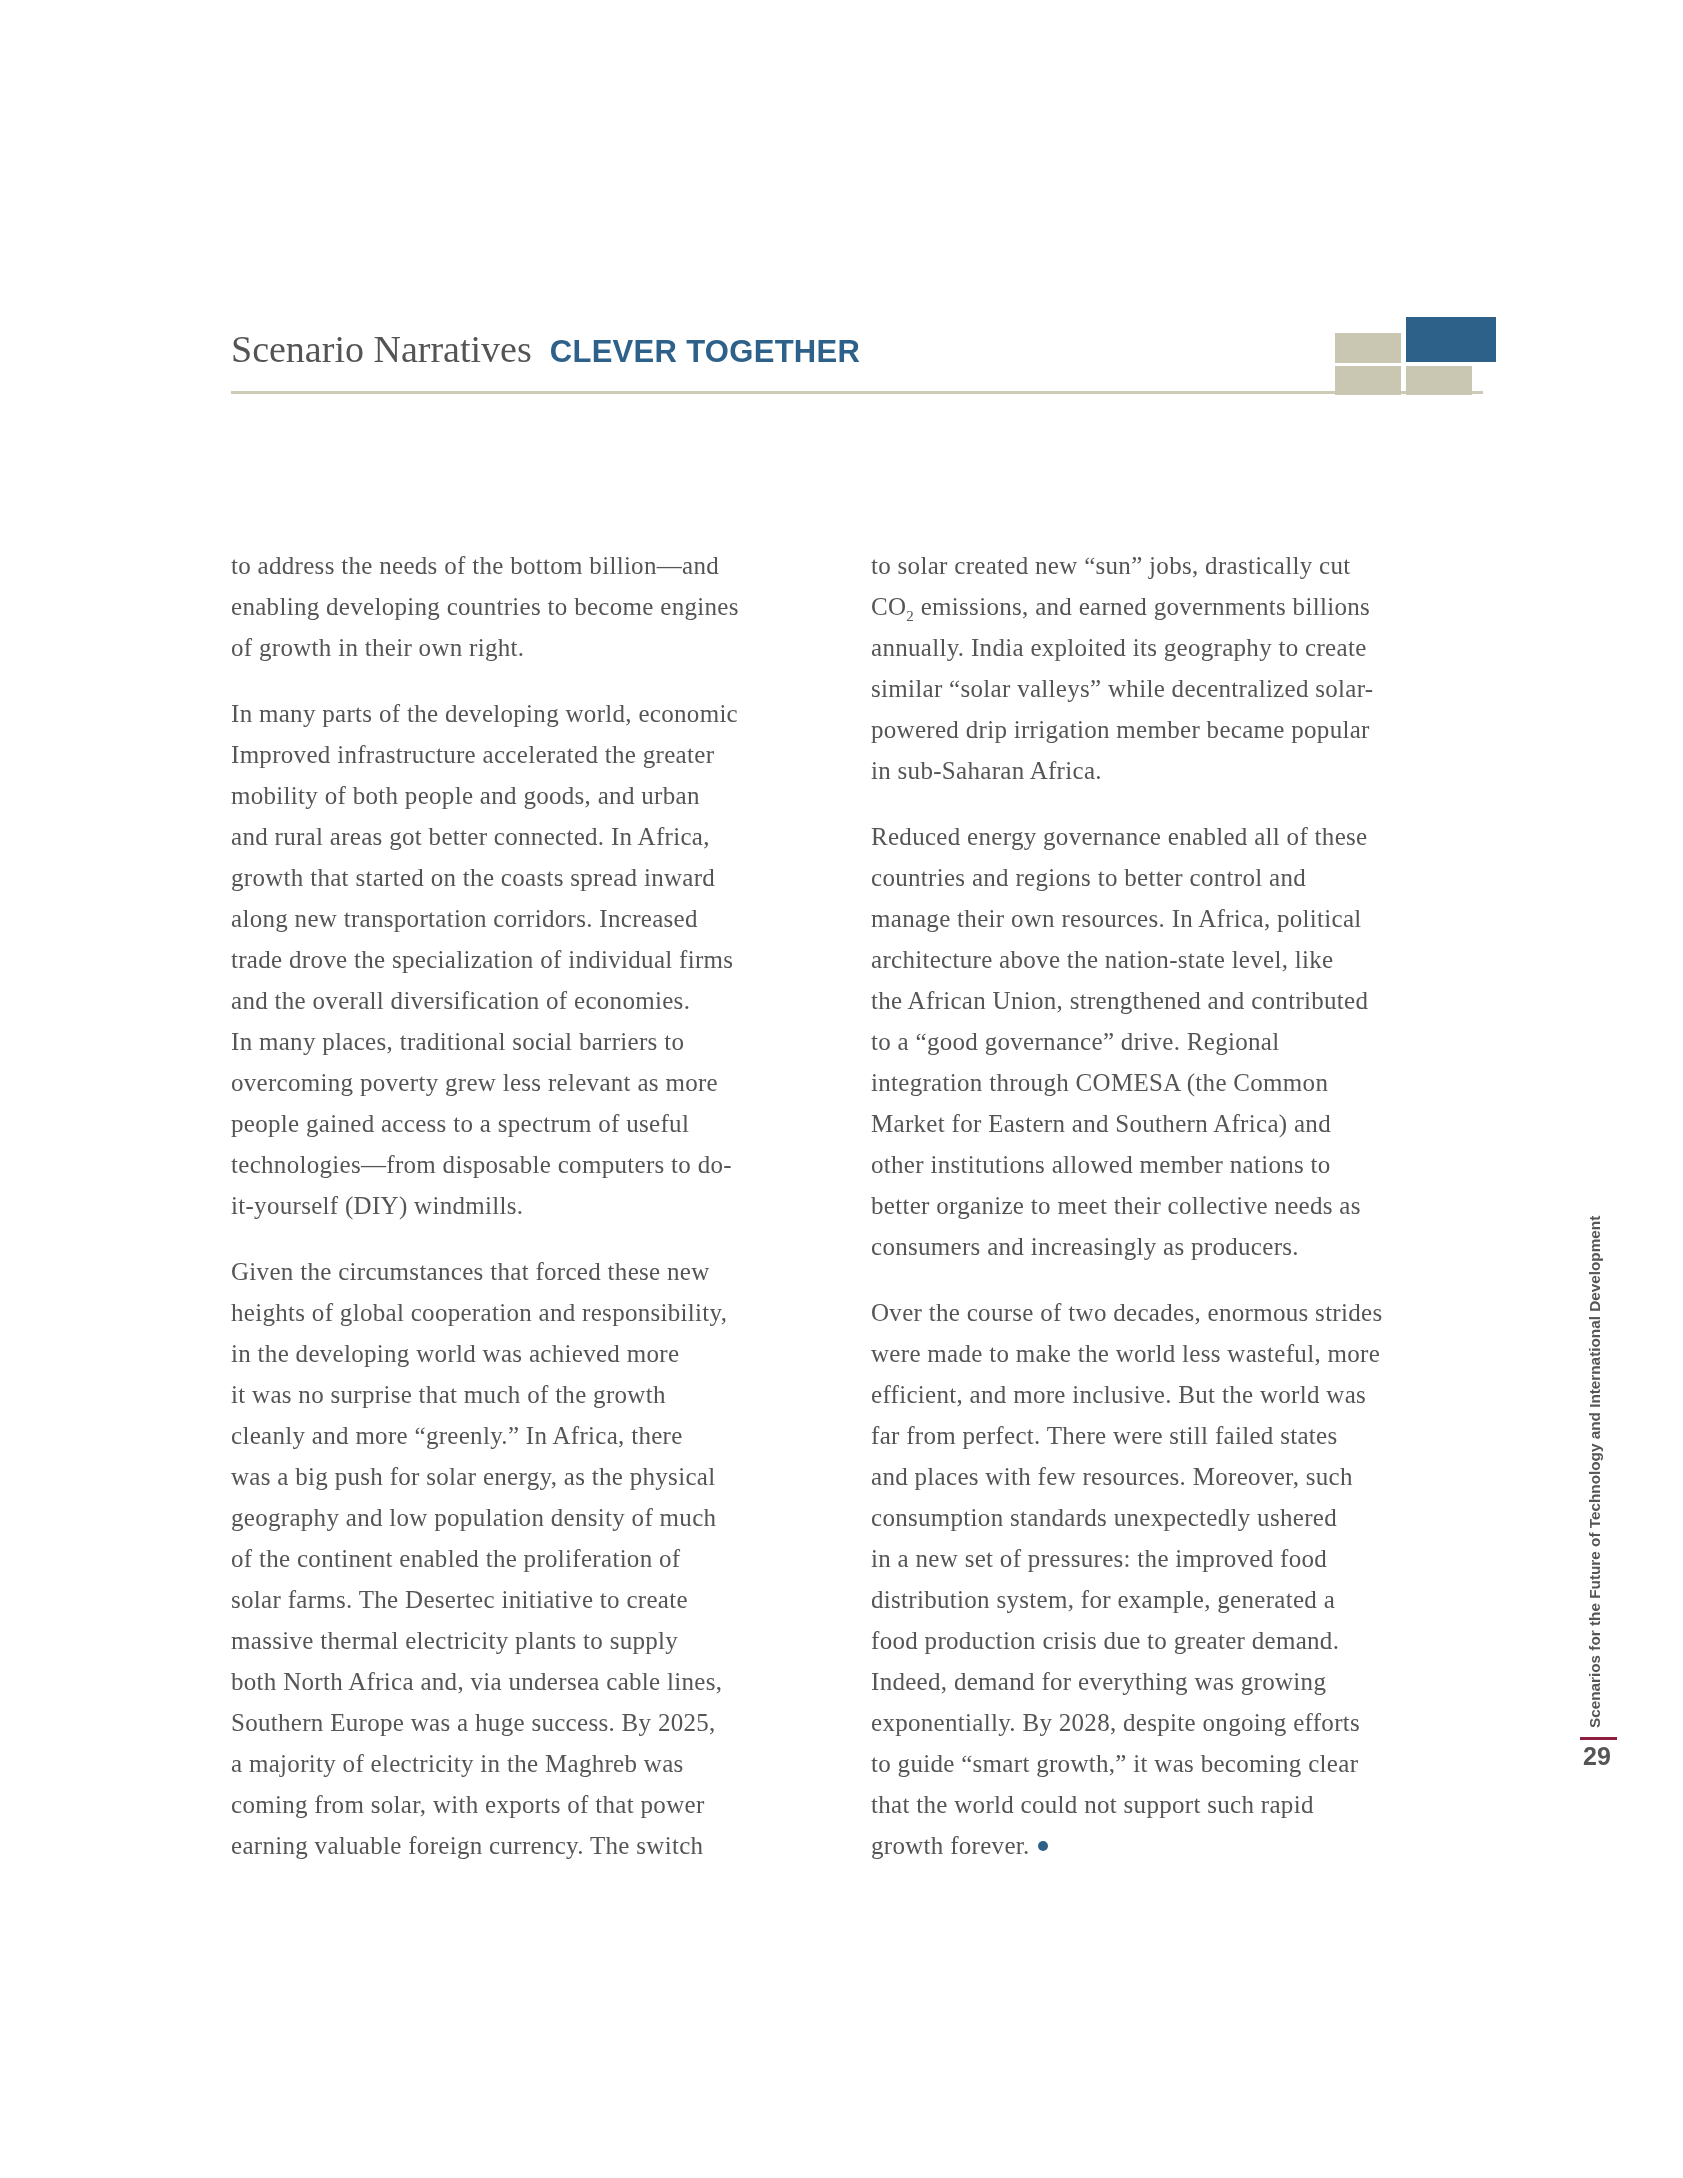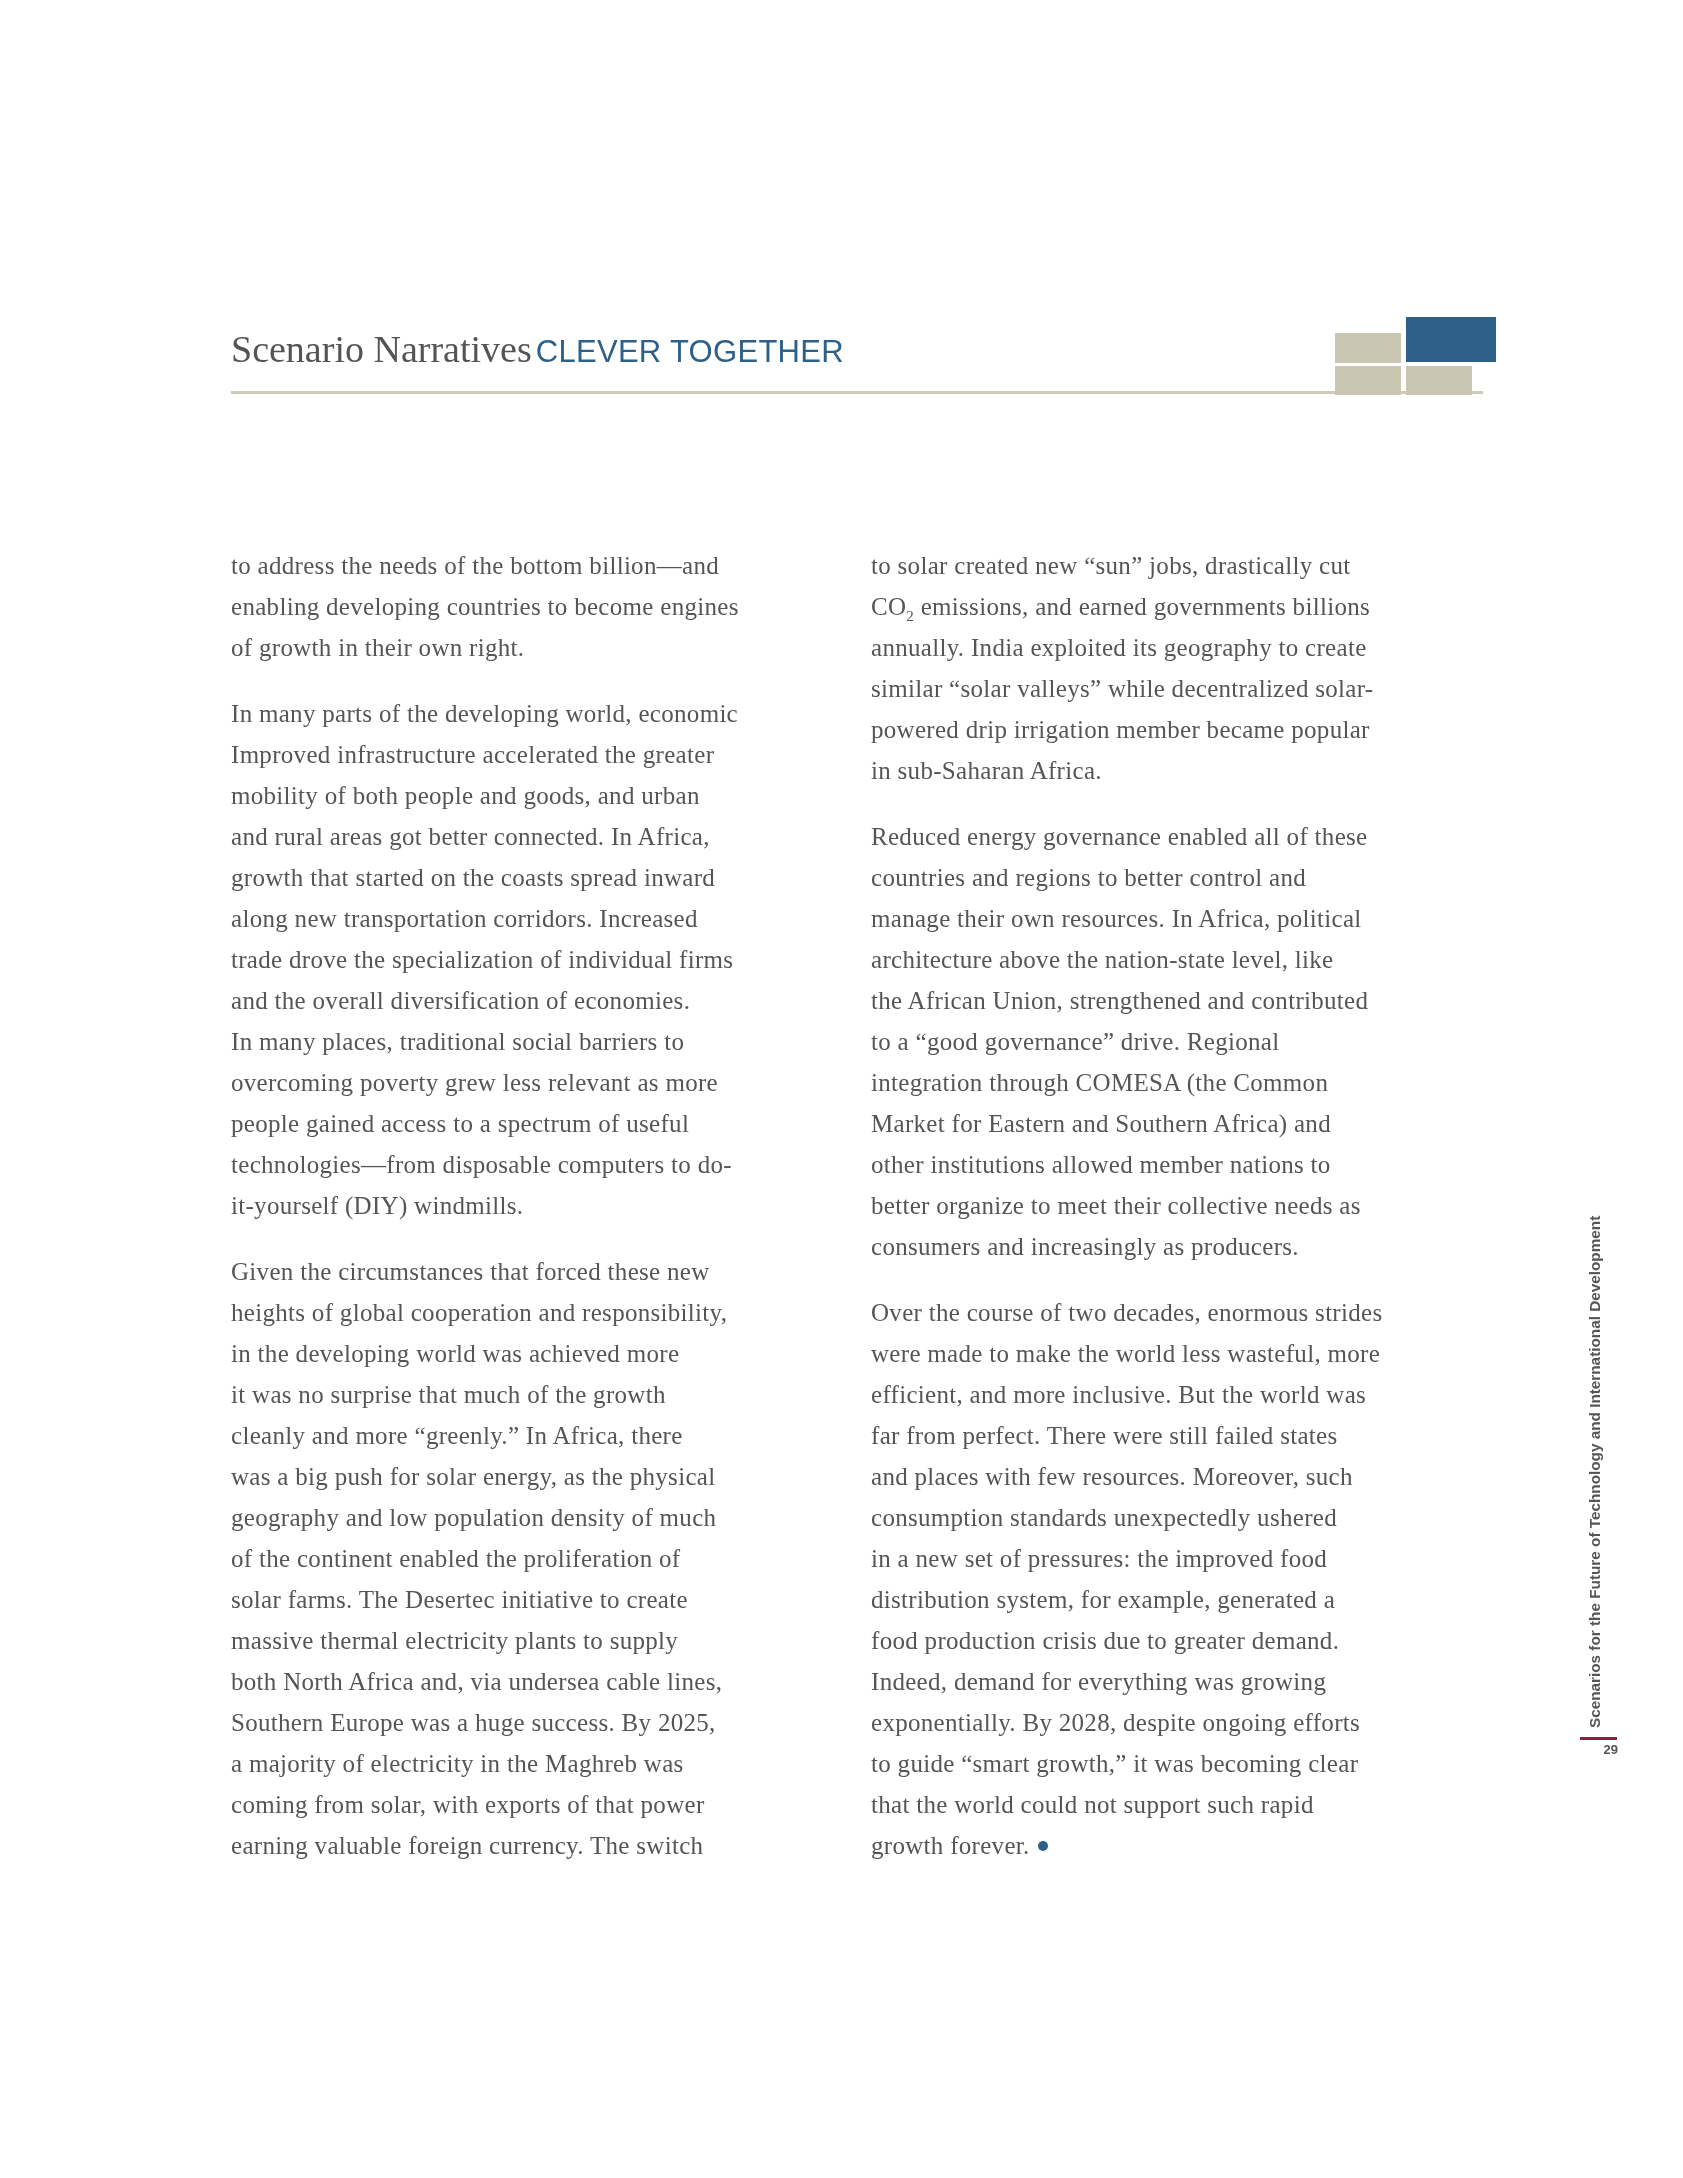--- a/index.html
+++ b/index.html
@@ -5,22 +5,22 @@
   html, body { margin:0; padding:0; background:#ffffff; }
   body { width:1683px; height:2178px; position:relative; overflow:hidden; }
   .header-title {
     position:absolute; left:231px; top:327px;
     font-family:"DejaVu Serif", "Liberation Serif", serif;
     font-size:35px; color:#555555; letter-spacing:0px; white-space:nowrap;
     font-family:"Liberation Serif", serif;
   }
   .header-title .main { font-size:38px; color:#545454; }
   .header-title .sub {
-    font-family:"Liberation Sans", sans-serif; font-weight:normal;
-    font-size:31px; color:#2e6189; margin-left:4px; letter-spacing:0.3px;
+    font-family:"Liberation Sans", sans-serif; font-weight:bold;
+    font-size:31px; color:#2e6189; margin-left:18px; letter-spacing:0.3px;
   }
   .rule { position:absolute; left:231px; top:391px; width:1252px; height:3px; background:#cdcab7; }
   .blk { position:absolute; background:#c9c6b1; }
   .blk.blue { background:#2d6189; }
   .col {
     position:absolute; top:545px; width:634px;
     font-family:"Liberation Serif", serif; font-size:25px; color:#555555;
     letter-spacing:0.3px;
   }
   .col.left { left:231px; }
@@ -30,22 +30,22 @@
   sub.small { font-size:15px; vertical-align:-6px; line-height:0; }
   .bullet { display:inline-block; width:10px; height:10px; border-radius:50%; background:#2d6189; margin-left:8px; vertical-align:3px; }
   .side-text {
     position:absolute; left:1586px; top:1728px;
     transform-origin:0 0; transform:rotate(-90deg);
     font-family:"Liberation Sans", sans-serif; font-weight:bold; font-size:15.3px;
     color:#555555; white-space:nowrap; width:455px;
   }
   .side-rule { position:absolute; left:1580px; top:1737px; width:37px; height:3px; background:#8c1f3e; }
   .page-num {
-    position:absolute; left:1583px; top:1742px; width:35px; text-align:right;
-    font-family:"Liberation Sans", sans-serif; font-weight:bold; font-size:13px; color:#555555;
+    position:absolute; left:1583px; top:1742px; width:35px; text-align:left;
+    font-family:"Liberation Sans", sans-serif; font-weight:bold; font-size:25px; color:#555555;
   }
 </style>
 </head>
 <body>
 
 <div class="header-title">
   <span class="main">Scenario Narratives</span><span class="sub">CLEVER TOGETHER</span>
 </div>
 <div class="rule"></div>
 

